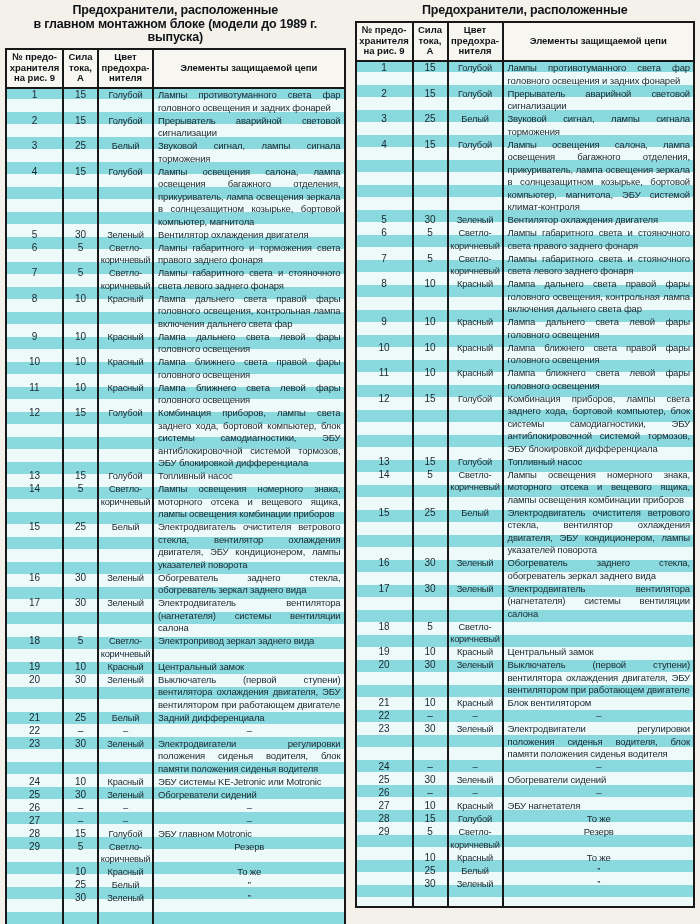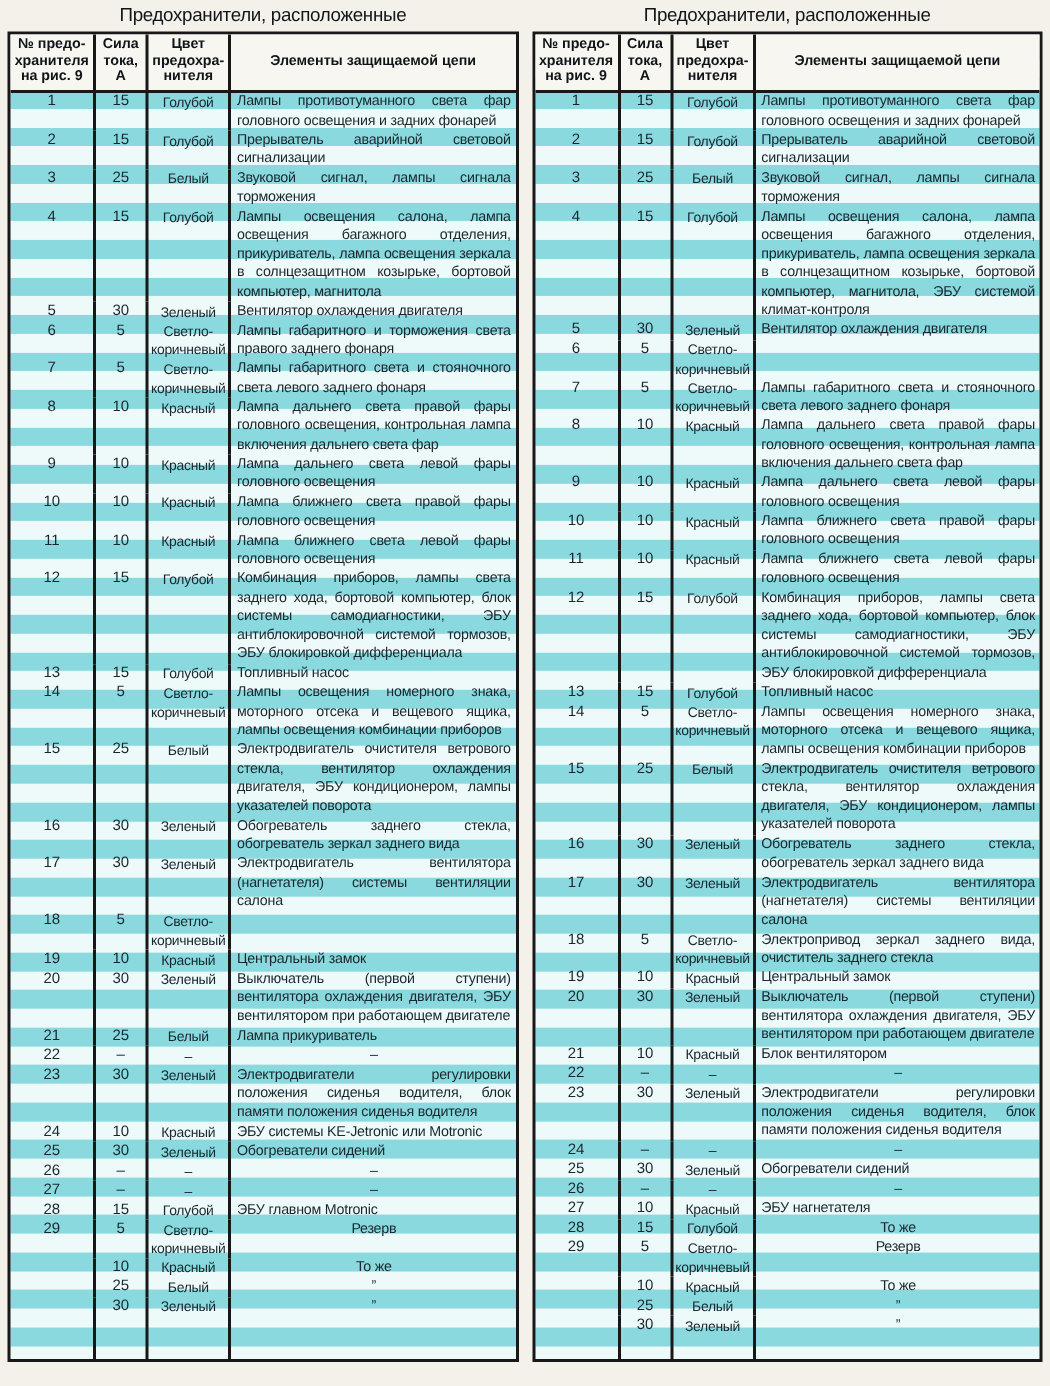--- a/index.html
+++ b/index.html
@@ -12,21 +12,21 @@
   }
   .page{
     box-sizing:border-box;
     width:700px;height:924px;
     padding:3px 5px 0 5px;
   }
   .tables{display:flex;gap:9px;}
   .tcol{flex:1;min-width:0;display:flex;flex-direction:column;}
   .title{
     margin:1px 0 3px 0;
-    font-size:12.5px;font-weight:normal;line-height:13.5px;
+    font-size:12.5px;font-weight:bold;line-height:13.5px;
     text-align:center;color:#101418;
     letter-spacing:-0.2px;
   }
   .tbox{
     box-sizing:border-box;
     height:887px;
     border:2px solid #181818;
     display:flex;flex-direction:column;
     background:repeating-linear-gradient(180deg,
       #8ad9de 0px, #8ad9de 12.5px,
@@ -62,21 +62,21 @@
   .filler{flex:1;display:flex;}
   .filler .cell{height:100%;}
 </style>
 </head>
 <body>
 
 <div class="page">
   <div class="tables">
 
     <section class="tcol">
-      <h2 class="title"><span>Предохранители, расположенные</span><br></h2>
+      <h2 class="title"><span>Предохранители, расположенные</span><br><span>в главном монтажном блоке (модели до 1989 г. выпуска)</span></h2>
       <div class="tbox">
         <div class="hdr">
           <div class="cell cn">№ предо-хранителя на рис. 9</div>
           <div class="cell ca">Сила тока, А</div>
           <div class="cell cc">Цвет предохра-нителя</div>
           <div class="cell cd">Элементы защищаемой цепи</div>
         </div>
         <div class="rows" id="rows-0">
             <div class="row">
               <div class="cell cn">1</div>
@@ -177,38 +177,39 @@
             <div class="row">
               <div class="cell cn">17</div>
               <div class="cell ca">30</div>
               <div class="cell cc">Зеленый</div>
               <div class="cell cd">Электродвигатель вентилятора (нагнетателя) системы вентиляции салона</div>
             </div>
             <div class="row">
               <div class="cell cn">18</div>
               <div class="cell ca">5</div>
               <div class="cell cc">Светло-коричневый</div>
+              <div class="cell cd">Электропривод зеркал заднего вида</div>
             </div>
             <div class="row">
               <div class="cell cn">19</div>
               <div class="cell ca">10</div>
               <div class="cell cc">Красный</div>
               <div class="cell cd">Центральный замок</div>
             </div>
             <div class="row">
               <div class="cell cn">20</div>
               <div class="cell ca">30</div>
               <div class="cell cc">Зеленый</div>
               <div class="cell cd">Выключатель (первой ступени) вентилятора охлаждения двигателя, ЭБУ вентилятором при работающем двигателе</div>
             </div>
             <div class="row">
               <div class="cell cn">21</div>
               <div class="cell ca">25</div>
               <div class="cell cc">Белый</div>
-              <div class="cell cd">Лампа прикуриватель</div>
+              <div class="cell cd">Задний дифференциала</div>
             </div>
             <div class="row">
               <div class="cell cn">22</div>
               <div class="cell ca">–</div>
               <div class="cell cc">–</div>
               <div class="cell cd center">–</div>
             </div>
             <div class="row">
               <div class="cell cn">23</div>
               <div class="cell ca">30</div>
@@ -316,20 +317,21 @@
             <div class="row">
               <div class="cell cn">5</div>
               <div class="cell ca">30</div>
               <div class="cell cc">Зеленый</div>
               <div class="cell cd">Вентилятор охлаждения двигателя</div>
             </div>
             <div class="row">
               <div class="cell cn">6</div>
               <div class="cell ca">5</div>
               <div class="cell cc">Светло-коричневый</div>
+              <div class="cell cd">Лампы габаритного света и стояночного света правого заднего фонаря</div>
             </div>
             <div class="row">
               <div class="cell cn">7</div>
               <div class="cell ca">5</div>
               <div class="cell cc">Светло-коричневый</div>
               <div class="cell cd">Лампы габаритного света и стояночного света левого заднего фонаря</div>
             </div>
             <div class="row">
               <div class="cell cn">8</div>
               <div class="cell ca">10</div>
@@ -387,21 +389,20 @@
             <div class="row">
               <div class="cell cn">17</div>
               <div class="cell ca">30</div>
               <div class="cell cc">Зеленый</div>
               <div class="cell cd">Электродвигатель вентилятора (нагнетателя) системы вентиляции салона</div>
             </div>
             <div class="row">
               <div class="cell cn">18</div>
               <div class="cell ca">5</div>
               <div class="cell cc">Светло-коричневый</div>
-              <div class="cell cd">Электропривод зеркал заднего вида, очиститель заднего стекла</div>
             </div>
             <div class="row">
               <div class="cell cn">19</div>
               <div class="cell ca">10</div>
               <div class="cell cc">Красный</div>
               <div class="cell cd">Центральный замок</div>
             </div>
             <div class="row">
               <div class="cell cn">20</div>
               <div class="cell ca">30</div>

